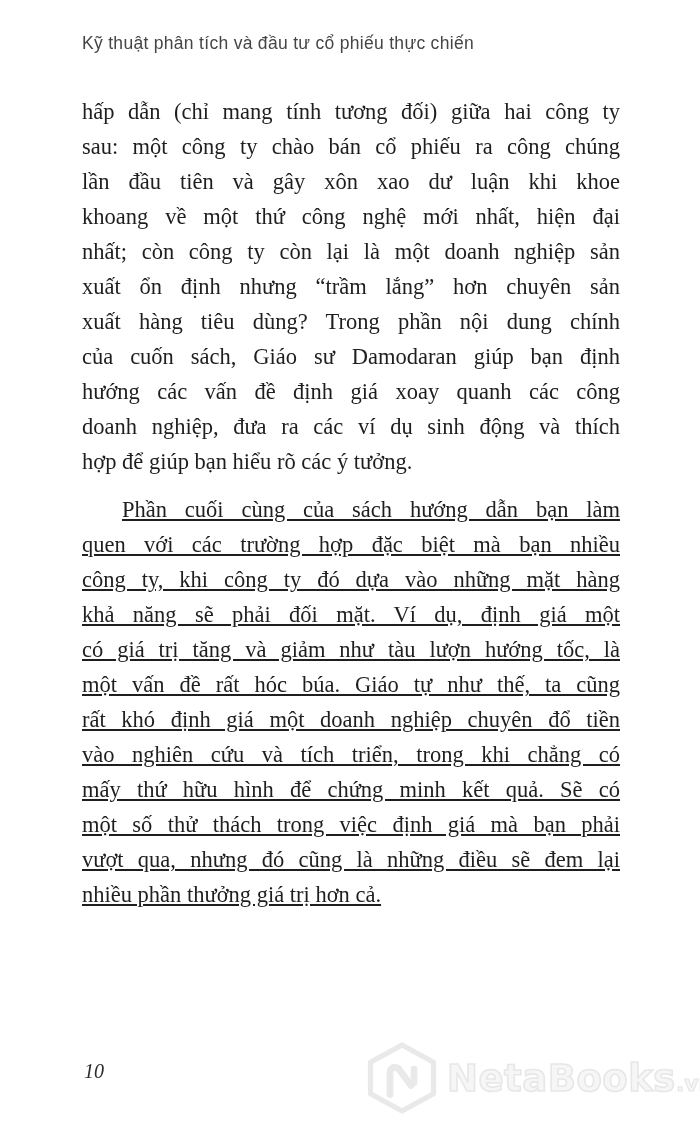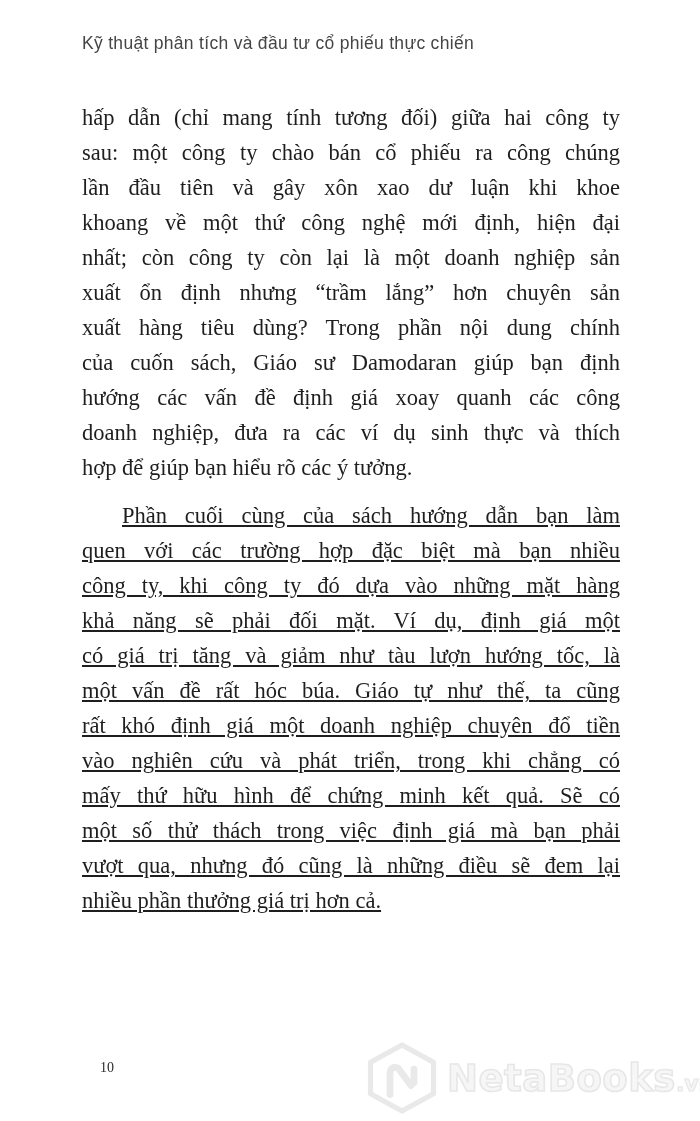--- a/index.html
+++ b/index.html
@@ -26,43 +26,43 @@
     white-space: nowrap;
   }
   .body-text {
     position: absolute;
     left: 82px;
     top: 94px;
     width: 538px;
     font-size: 22.5px;
     line-height: 35px;
     color: #1e1e1e;
-    margin-top: 6px;
   }
   .paragraph { margin: 0; }
   .paragraph + .paragraph { margin-top: 13px; text-decoration: underline; }
   .line {
     text-align: justify;
     text-align-last: justify;
     white-space: normal;
     height: 35px;
     overflow: visible;
   }
   .line.last-line {
     text-align-last: left;
   }
   .line.indent-line {
     text-indent: 40px;
   }
   .page-number {
     position: absolute;
-    left: 100px;
+    left: 84px;
     top: 1060px;
-    font-size: 14px;
+    font-size: 20px;
     color: #2b2b2b;
+    font-style: italic;
   }
   .watermark {
     position: absolute;
     left: 364px;
     top: 1042px;
     display: flex;
     align-items: center;
     gap: 7px;
     user-select: none;
   }
@@ -89,39 +89,39 @@
 <div id="page">
 
   <div class="running-header">Kỹ thuật phân tích và đầu tư cổ phiếu thực chiến</div>
 
   <div class="body-text">
 
     <div class="paragraph">
       <div class="line">hấp dẫn (chỉ mang tính tương đối) giữa hai công ty</div>
       <div class="line">sau: một công ty chào bán cổ phiếu ra công chúng</div>
       <div class="line">lần đầu tiên và gây xôn xao dư luận khi khoe</div>
-      <div class="line">khoang về một thứ công nghệ mới định, hiện đại</div>
+      <div class="line">khoang về một thứ công nghệ mới nhất, hiện đại</div>
       <div class="line">nhất; còn công ty còn lại là một doanh nghiệp sản</div>
       <div class="line">xuất ổn định nhưng “trầm lắng” hơn chuyên sản</div>
       <div class="line">xuất hàng tiêu dùng? Trong phần nội dung chính</div>
       <div class="line">của cuốn sách, Giáo sư Damodaran giúp bạn định</div>
       <div class="line">hướng các vấn đề định giá xoay quanh các công</div>
-      <div class="line">doanh nghiệp, đưa ra các ví dụ sinh thực và thích</div>
+      <div class="line">doanh nghiệp, đưa ra các ví dụ sinh động và thích</div>
       <div class="line last-line">hợp để giúp bạn hiểu rõ các ý tưởng.</div>
     </div>
 
     <div class="paragraph">
       <div class="line indent-line">Phần cuối cùng của sách hướng dẫn bạn làm</div>
       <div class="line">quen với các trường hợp đặc biệt mà bạn nhiều</div>
       <div class="line">công ty, khi công ty đó dựa vào những mặt hàng</div>
       <div class="line">khả năng sẽ phải đối mặt. Ví dụ, định giá một</div>
       <div class="line">có giá trị tăng và giảm như tàu lượn hướng tốc, là</div>
       <div class="line">một vấn đề rất hóc búa. Giáo tự như thế, ta cũng</div>
       <div class="line">rất khó định giá một doanh nghiệp chuyên đổ tiền</div>
-      <div class="line">vào nghiên cứu và phát triển, trong khi chẳng có</div>
+      <div class="line">vào nghiên cứu và tích triển, trong khi chẳng có</div>
       <div class="line">mấy thứ hữu hình để chứng minh kết quả. Sẽ có</div>
       <div class="line">một số thử thách trong việc định giá mà bạn phải</div>
       <div class="line">vượt qua, nhưng đó cũng là những điều sẽ đem lại</div>
       <div class="line last-line">nhiều phần thưởng giá trị hơn cả.</div>
     </div>
 
   </div>
 
   <div class="page-number">10</div>
 

